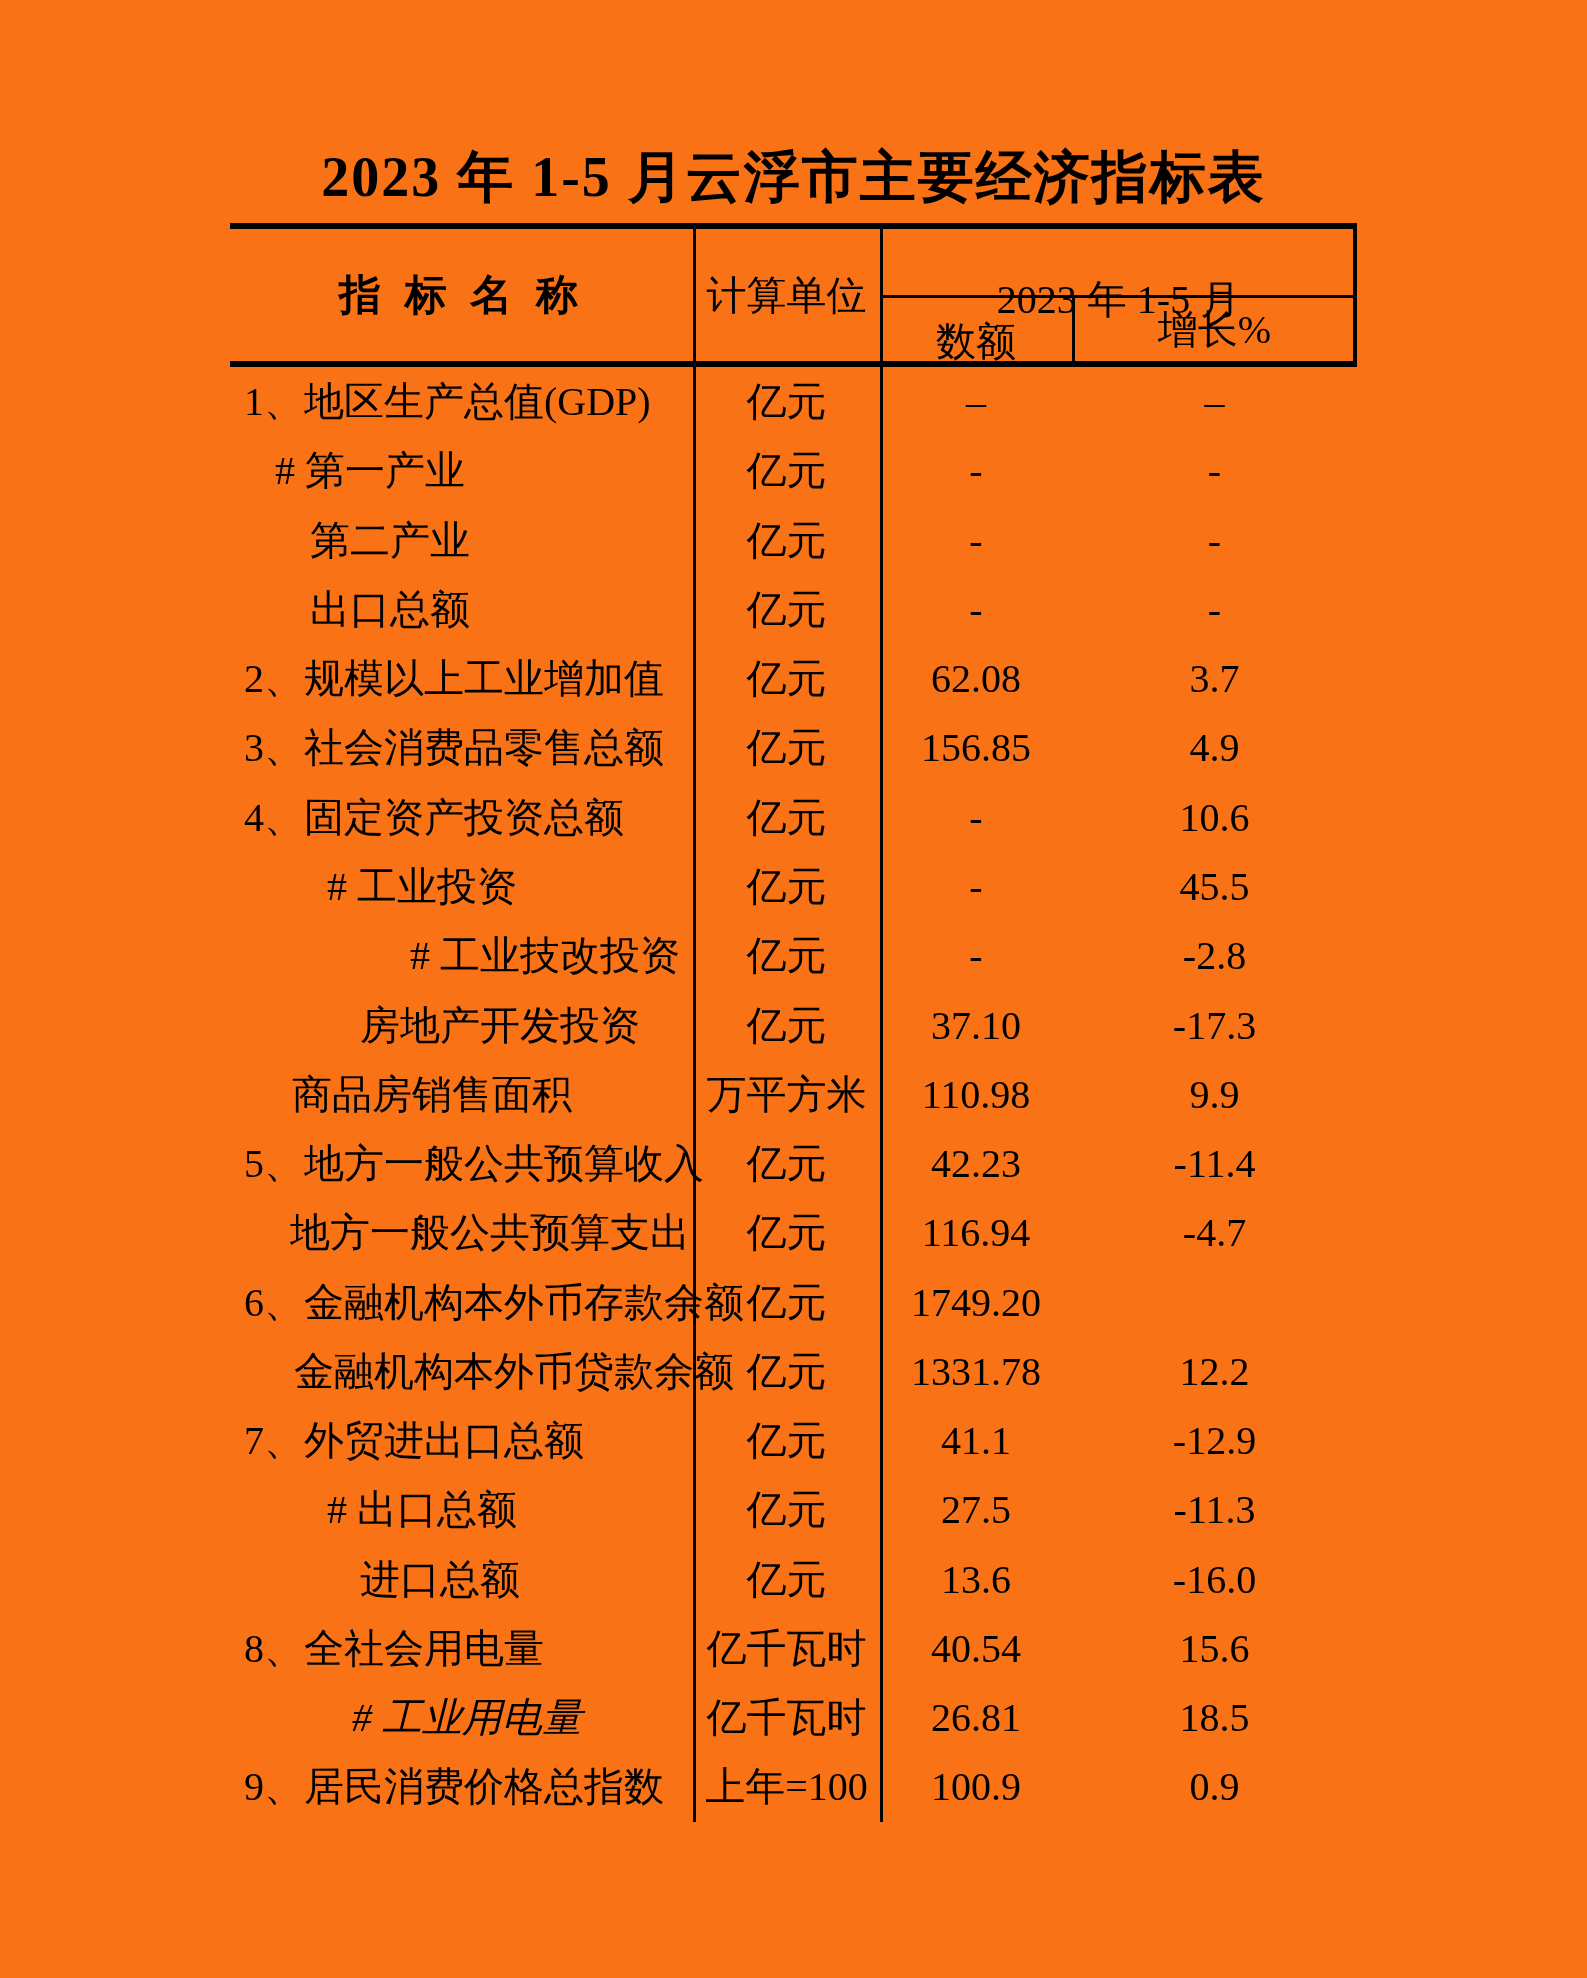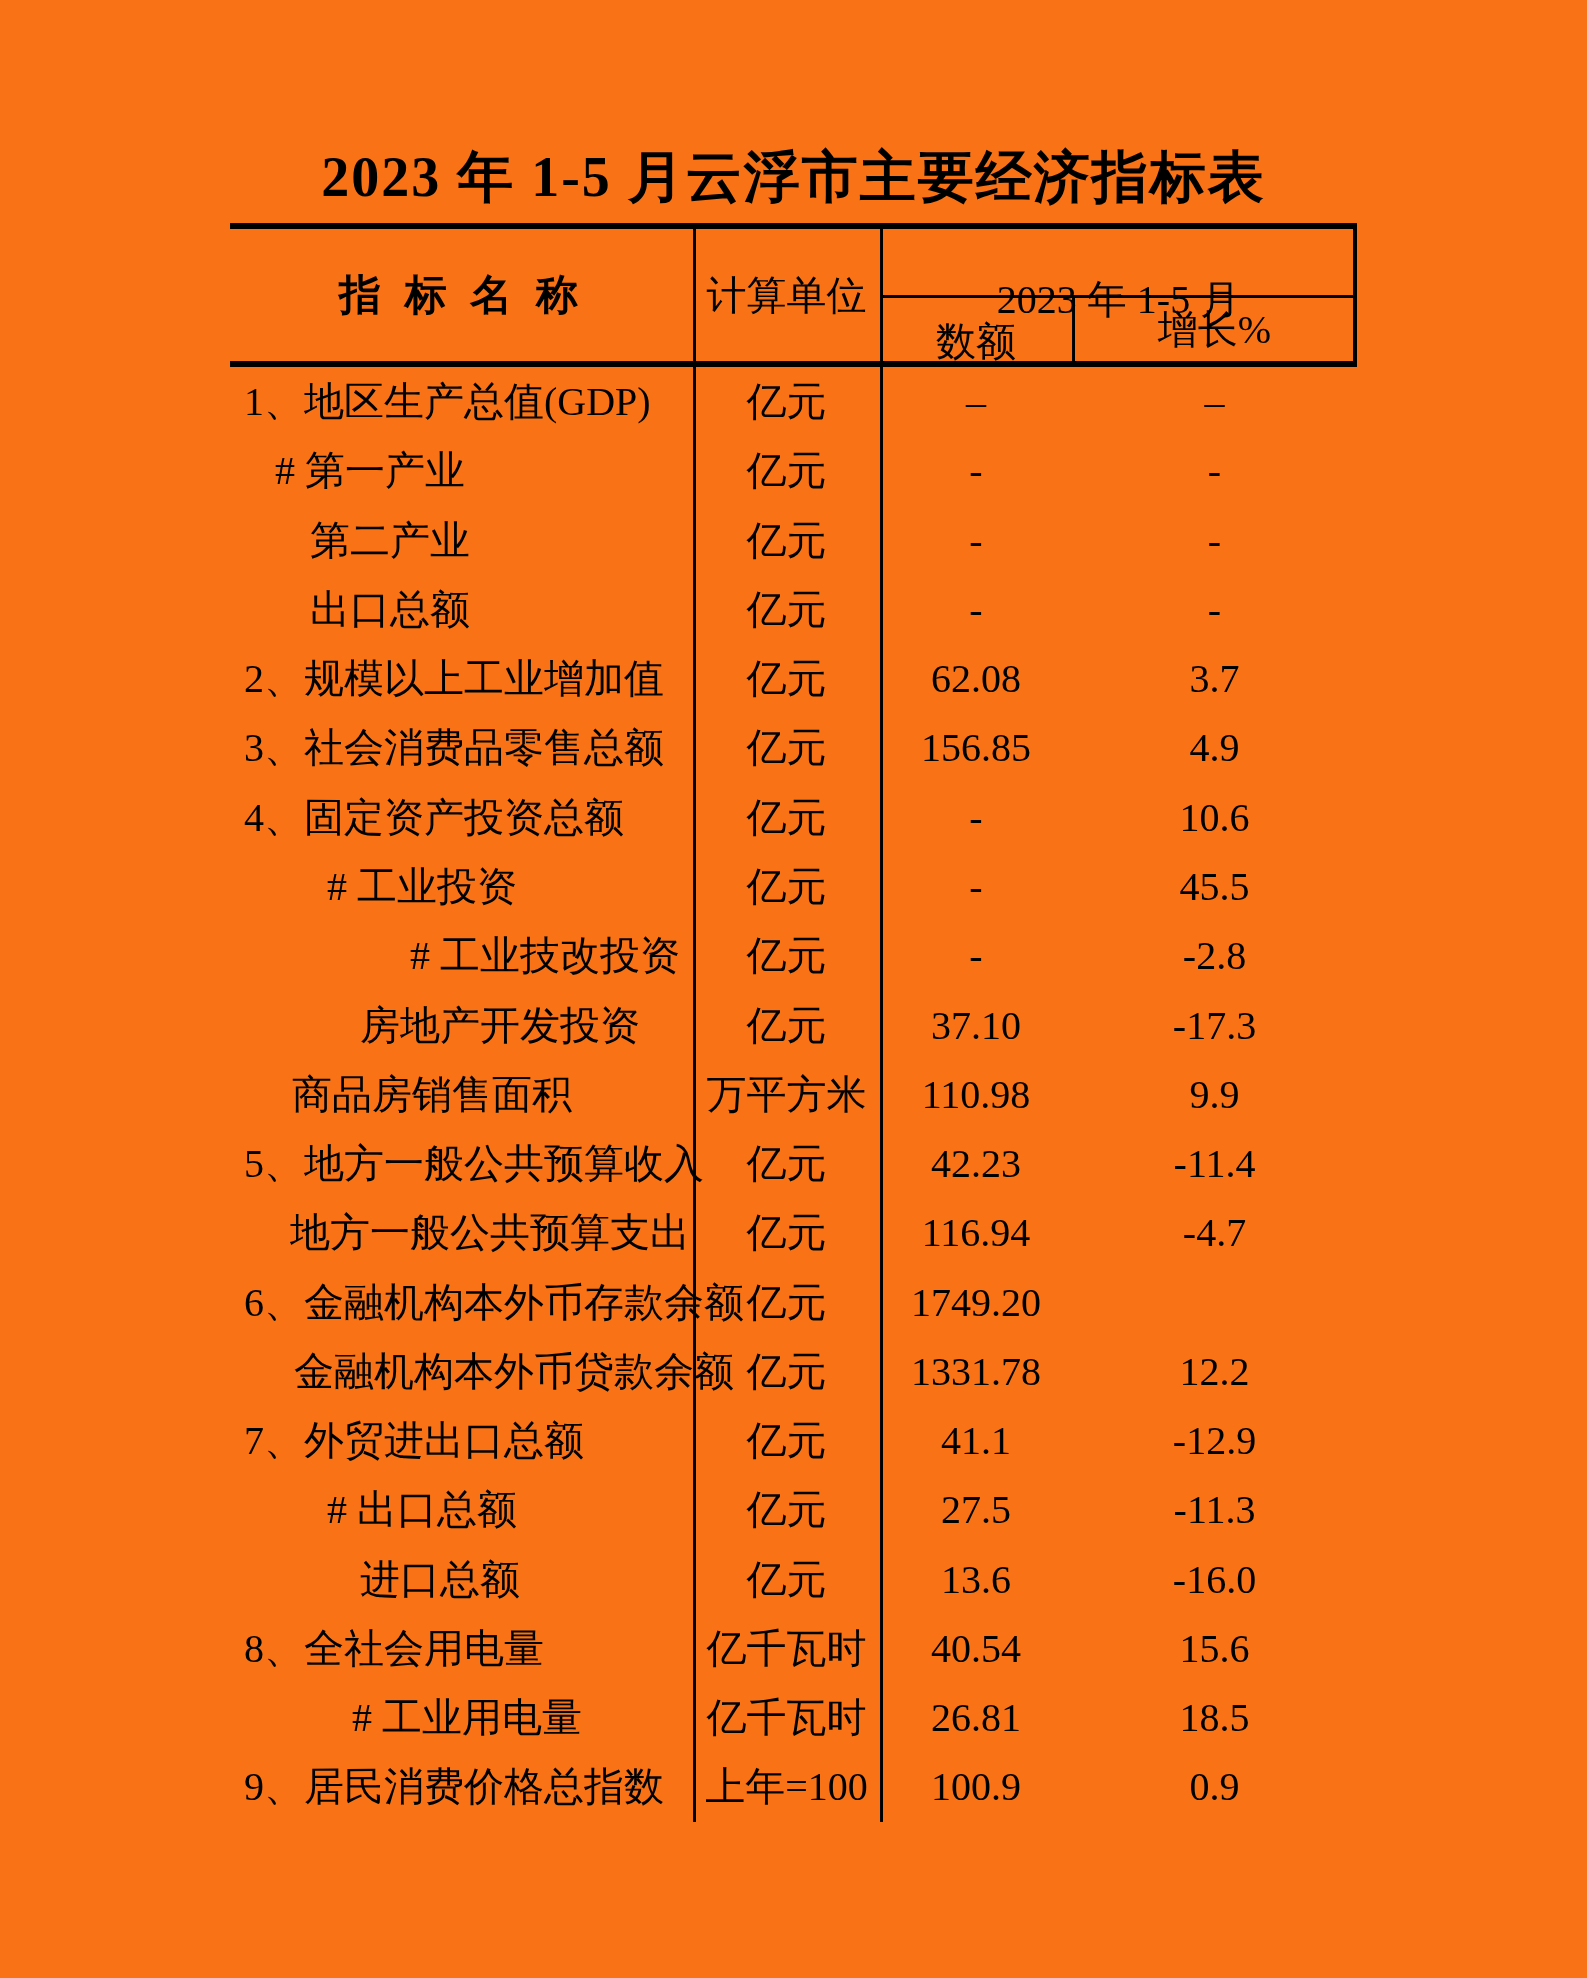--- a/index.html
+++ b/index.html
@@ -196,21 +196,21 @@
         <div class="c amount">13.6</div>
         <div class="c growth">-16.0</div>
       </div>
         <div class="row">
         <div class="c name" style="padding-left: 14px;">8、全社会用电量</div>
         <div class="c unit">亿千瓦时</div>
         <div class="c amount">40.54</div>
         <div class="c growth">15.6</div>
       </div>
         <div class="row">
-        <div class="c name" style="padding-left: 122px;"># 工业用电量</div>
+        <div class="c name" style="padding-left: 122px; font-style: italic;"># 工业用电量</div>
         <div class="c unit">亿千瓦时</div>
         <div class="c amount">26.81</div>
         <div class="c growth">18.5</div>
       </div>
         <div class="row">
         <div class="c name" style="padding-left: 14px;">9、居民消费价格总指数</div>
         <div class="c unit">上年=100</div>
         <div class="c amount">100.9</div>
         <div class="c growth">0.9</div>
       </div>

